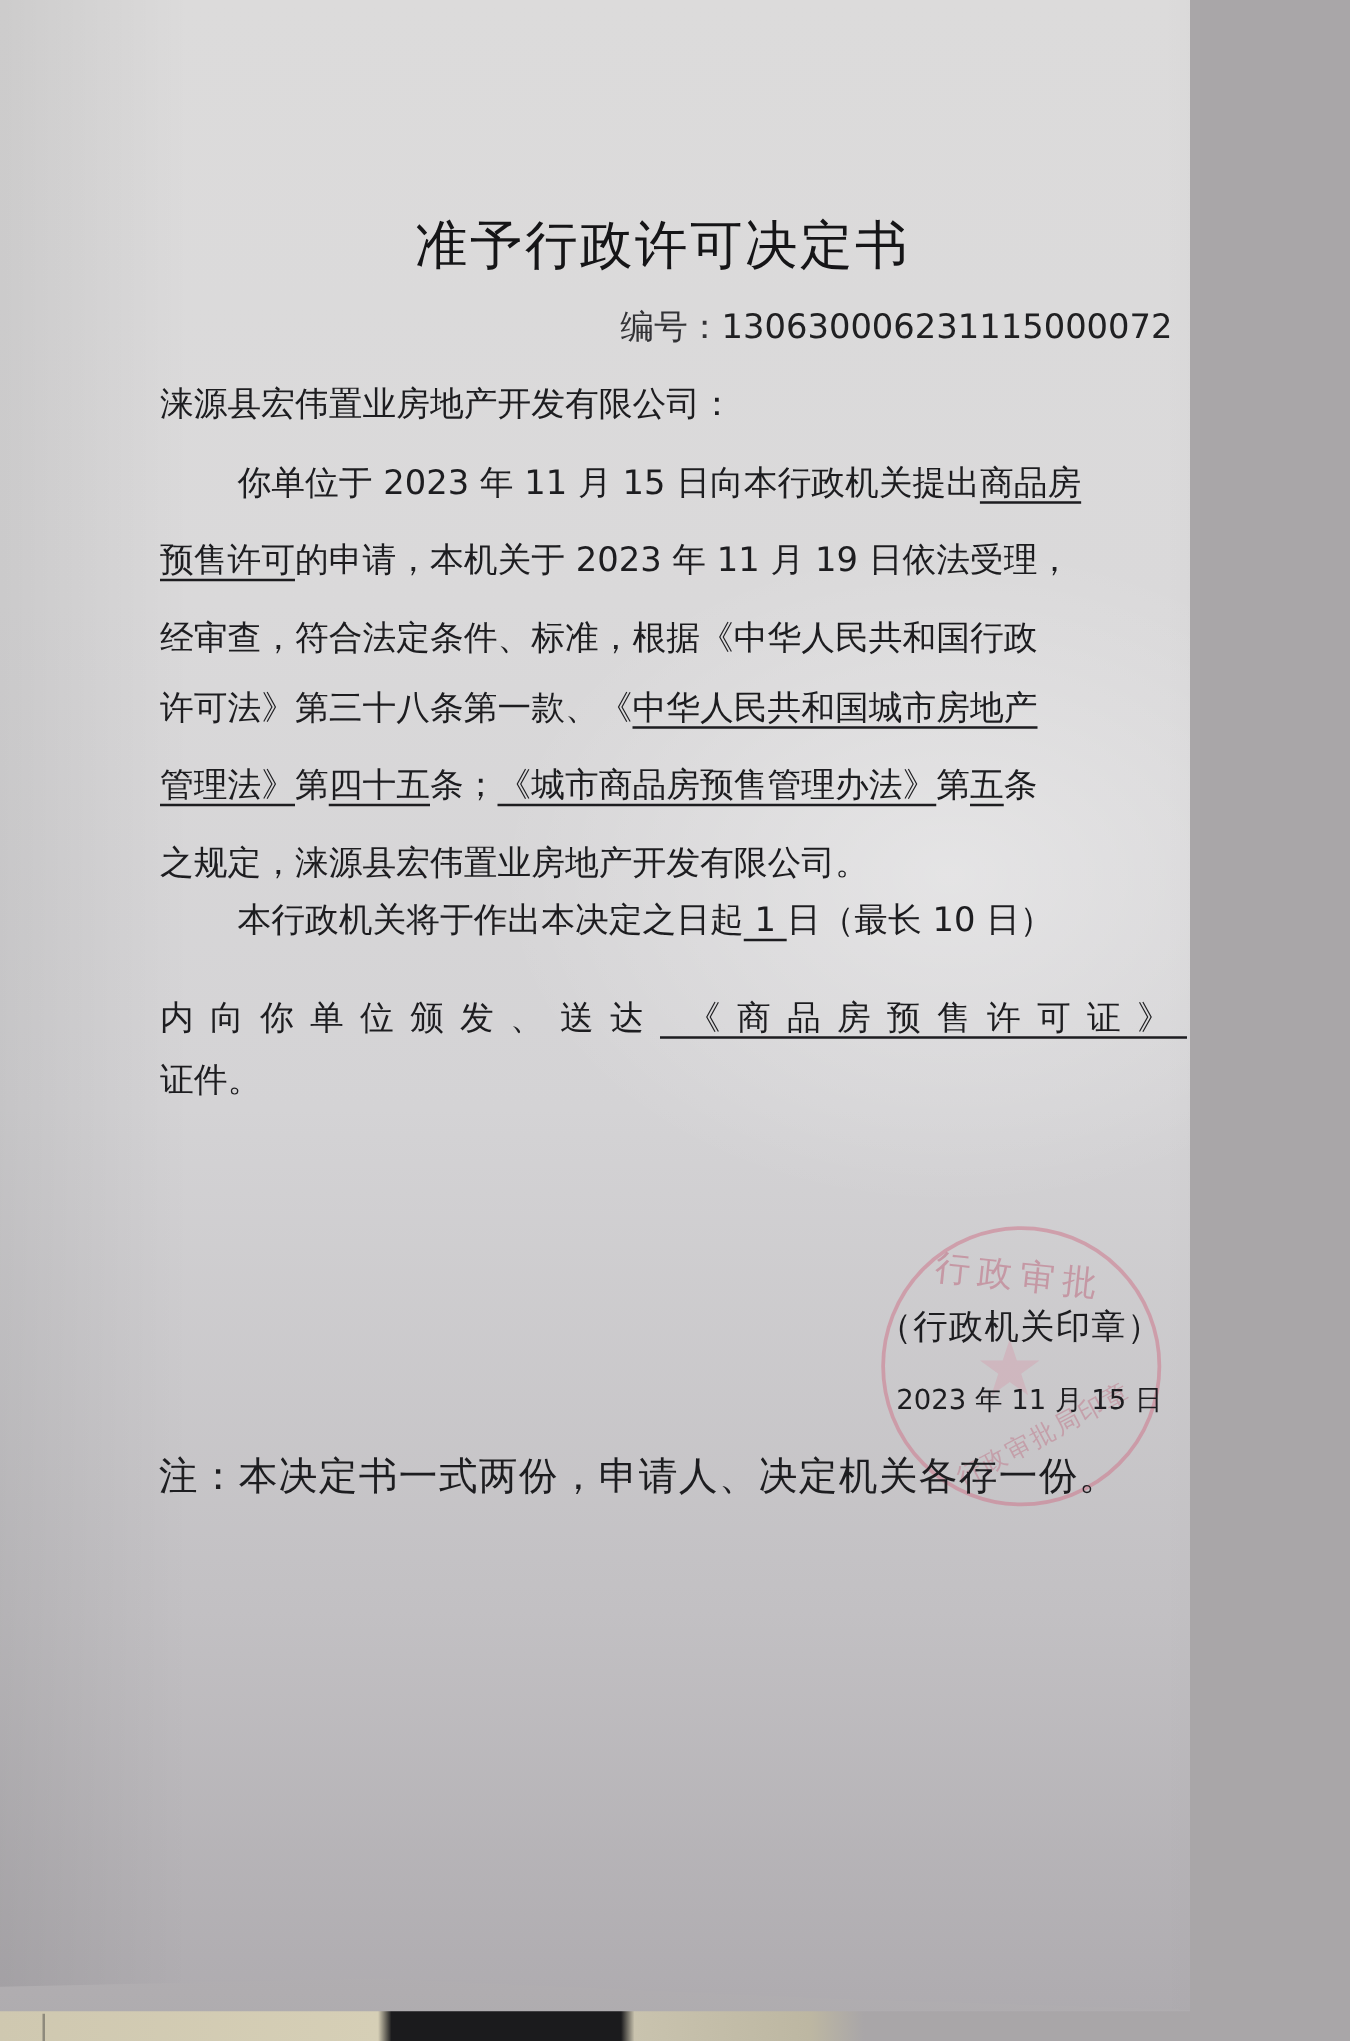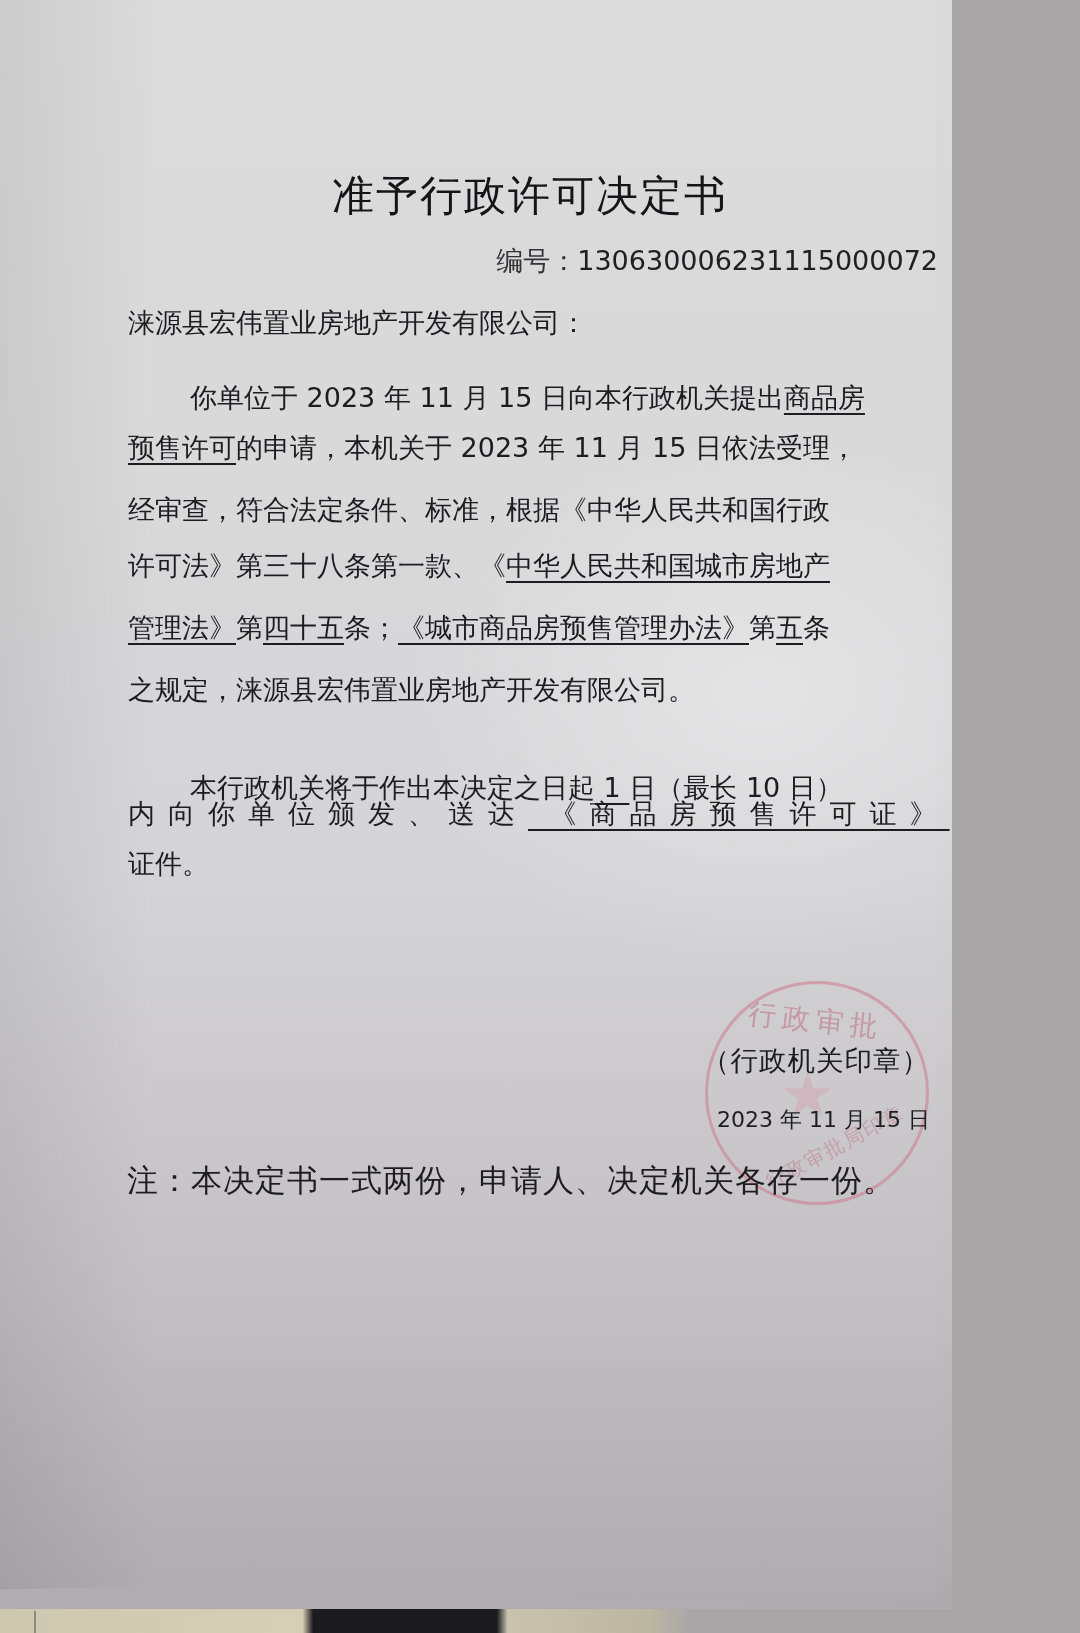--- a/index.html
+++ b/index.html
@@ -73,21 +73,21 @@
       color: #202022;
     }
     .docno .label { color: #333336; margin-left: 20px; }
     .line {
       position: absolute;
       left: 128px;
       font-size: 27px;
       white-space: nowrap;
       color: #1d1d20;
     }
-    .indent { left: 190px; margin-top: 12px; }
+    .indent { left: 190px; }
     .u {
       text-decoration: underline;
       text-decoration-thickness: 2px;
       text-underline-offset: 6px;
     }
     .wide { letter-spacing: 13px; }
     .stamp {
       position: absolute;
       left: 705px;
       top: 981px;
@@ -169,32 +169,32 @@
     <div class="docno">
       <span class="label">编号：</span><span>130630006231115000072</span>
     </div>
 
     <div class="line" style="top:305px;">涞源县宏伟置业房地产开发有限公司：</div>
 
     <div class="line indent" style="top:368px;">
       <span>你单位于 2023 年 11 月 15 日向本行政机关提出</span><span class="u">商品房</span>
     </div>
     <div class="line" style="top:430px;">
-      <span class="u">预售许可</span><span>的申请，本机关于 2023 年 11 月 15 日依法受理，</span>
+      <span class="u">预售许可</span><span>的申请，本机关于 2023 年 11 月 19 日依法受理，</span>
     </div>
     <div class="line" style="top:548px;">
       <span>许可法》第三十八条第一款、《</span><span class="u">中华人民共和国城市房地产</span>
     </div>
     <div class="line" style="top:492px;">经审查，符合法定条件、标准，根据《中华人民共和国行政</div>
     <div class="line" style="top:610px;">
       <span class="u">管理法》</span><span>第</span><span class="u">四十五</span><span>条；</span><span class="u">《城市商品房预售管理办法》</span><span>第</span><span class="u">五</span><span>条</span>
     </div>
     <div class="line" style="top:672px;">之规定，涞源县宏伟置业房地产开发有限公司。</div>
 
-    <div class="line indent" style="top:758px;">
+    <div class="line indent" style="top:718px;">
       <span>本行政机关将于作出本决定之日起</span><span class="u"> 1 </span><span>日（最长 10 日）</span>
     </div>
     <div class="line" style="top:796px;">
       <span class="wide">内向你单位颁发、送达</span><span class="u wide"> 《商品房预售许可证》</span>
     </div>
     <div class="line" style="top:846px;">证件。</div>
 
     <div class="stamp">
       <div class="stamp-inner"></div>
       <div class="stamp-top">行政审批</div>

